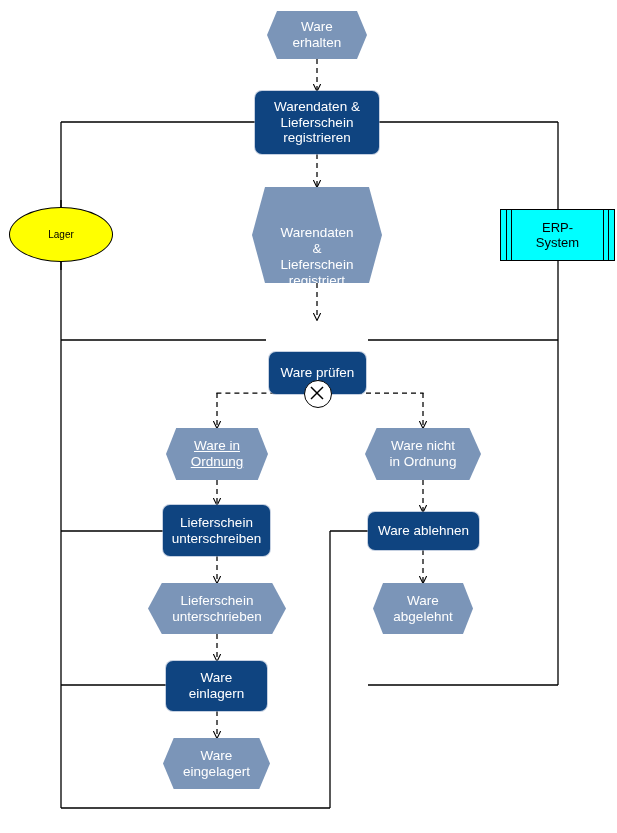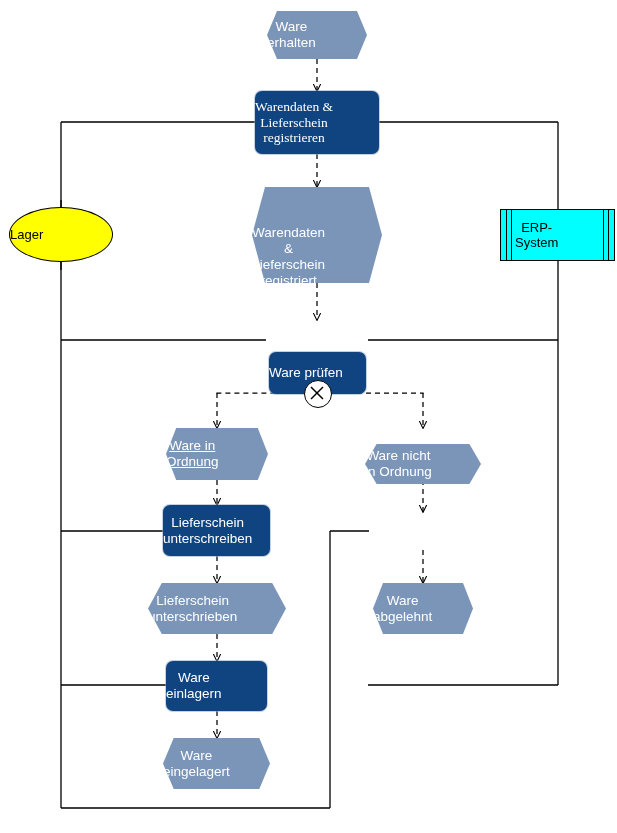--- a/index.html
+++ b/index.html
@@ -23,21 +23,21 @@
     left: 0;
     top: 0;
     width: 617px;
     height: 833px;
   }
   .node {
     position: absolute;
     box-sizing: border-box;
     display: flex;
     align-items: center;
-    justify-content: flex-start;
+    justify-content: center;
     text-align: center;
     line-height: 1.18;
   }
   
   .fn {
     background: #0F4480;
     color: #ffffff;
     border-radius: 7px;
     font-size: 13.5px;
     box-shadow: 0 0 0 1px rgba(150,170,200,0.55);
@@ -50,21 +50,21 @@
     font-size: 13.5px;
     clip-path: polygon(10% 0%, 90% 0%, 100% 50%, 90% 100%, 10% 100%, 0% 50%);
     z-index: 4;
   }
   
   .org {
     background: #FFFF00;
     color: #000000;
     border: 1.3px solid #000000;
     border-radius: 50%;
-    font-size: 13px;
+    font-size: 10px;
     z-index: 5;
   }
   
   .sys {
     background: #00FFFF;
     color: #000000;
     border: 1.3px solid #000000;
     font-size: 13px;
     z-index: 5;
   }
@@ -141,21 +141,21 @@
       <line x1="330" y1="531" x2="369" y2="531"></line>
     </g>
   </svg>
 
   <div class="node ev" style="left:267px; top:11px; width:100px; height:48px;">
     <span class="lbl" style="white-space:pre-line;">Ware
 erhalten</span>
   </div>
 
   <div class="node fn" style="left:255px; top:91px; width:124px; height:63px;">
-    <span class="lbl" style="white-space:pre-line;font-family:Liberation Serif, serif;">Warendaten &amp;
+    <span class="lbl" style="white-space:pre-line;">Warendaten &amp;
 Lieferschein
 registrieren</span>
   </div>
 
   <div class="node ev" style="left:252px; top:187px; width:130px; height:96px;">
     <span class="lbl" style="white-space:pre-line;margin-top:44px;">Warendaten
 &amp;
 Lieferschein
 registriert</span>
   </div>
@@ -169,30 +169,33 @@
       <line x1="6" y1="6" x2="18" y2="18" stroke="#000" stroke-width="1.5"></line>
       <line x1="18" y1="6" x2="6" y2="18" stroke="#000" stroke-width="1.5"></line>
     </svg>
   </div>
 
   <div class="node ev" style="left:166px; top:428px; width:102px; height:52px;text-decoration:underline;">
     <span class="lbl" style="white-space:pre-line;">Ware in
 Ordnung</span>
   </div>
 
-  <div class="node ev" style="left:365px; top:428px; width:116px; height:40px;margin-top:16px;">
+  <div class="node ev" style="left:365px; top:428px; width:116px; height:52px;">
     <span class="lbl" style="white-space:pre-line;">Ware nicht
 in Ordnung</span>
   </div>
 
   <div class="node fn" style="left:163px; top:505px; width:107px; height:51px;">
     <span class="lbl" style="white-space:pre-line;">Lieferschein
 unterschreiben</span>
   </div>
 
+  <div class="node fn" style="left:368px; top:512px; width:111px; height:38px;">
+    <span class="lbl" style="white-space:pre-line;">Ware ablehnen</span>
+  </div>
 
   <div class="node ev" style="left:148px; top:583px; width:138px; height:51px;">
     <span class="lbl" style="white-space:pre-line;">Lieferschein
 unterschrieben</span>
   </div>
 
   <div class="node ev" style="left:373px; top:583px; width:100px; height:51px;">
     <span class="lbl" style="white-space:pre-line;">Ware
 abgelehnt</span>
   </div>

